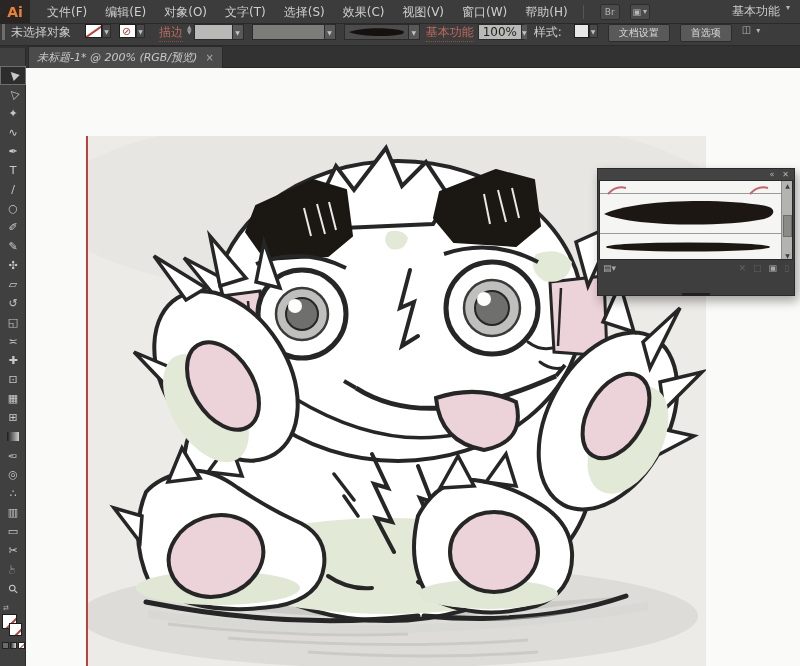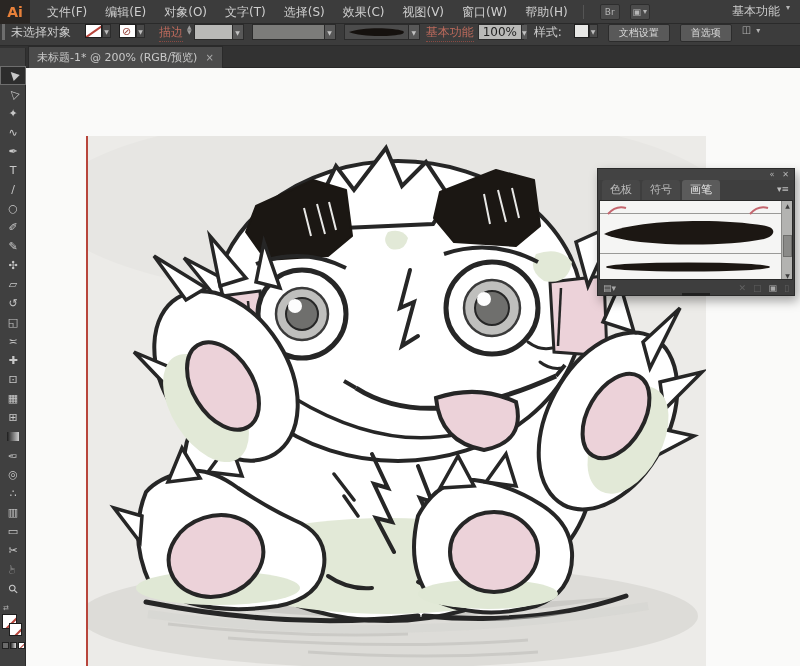--- a/index.html
+++ b/index.html
@@ -39,21 +39,21 @@
     display:flex;align-items:center;justify-content:center;border-left:1px solid #2b2b2b;}
   .cb-label{margin:0 10px 0 10px;}
   .cb-btn{height:18px;background:#595959;border:1px solid #2c2c2c;border-radius:2px;color:#dddddd;
     font-size:10px;padding:0 10px;display:flex;align-items:center;margin-left:10px;}
   .style-swatch{width:15px;height:14px;background:#e8e8e6;border:1px solid #1f1f1f;margin-left:2px;}
 
   
   .tabbar{position:absolute;left:0;top:46px;width:800px;height:22px;background:#323232;border-bottom:1px solid #272727;}
   .tools-collapse{position:absolute;left:5px;top:3px;color:#9a9a9a;font-size:9px;}
   .doc-tab{position:absolute;left:28px;top:0;height:22px;background:#4b4b4b;border:1px solid #2a2a2a;border-bottom:none;
-    display:flex;align-items:center;gap:8px;padding:0 8px;color:#c9c9c9;font-size:11px;}
+    display:flex;align-items:center;gap:8px;padding:0 8px;color:#c9c9c9;font-size:11px;font-style:italic;}
   .doc-tab .close{color:#aaaaaa;font-size:10px;}
 
   
   .toolspanel{position:absolute;left:0;top:48px;width:26px;height:618px;background:#404040;border-right:1px solid #2b2b2b;}
   .tools-list{position:absolute;left:0;top:18px;width:26px;}
   .tool{width:26px;height:19px;display:flex;align-items:center;justify-content:center;color:#c8c8c8;font-size:11px;}
   .tool .g{display:inline-block;line-height:1;}
   .tool[data-idx="0"]{background:#2d2d2d;outline:1px solid #6e6e6e;outline-offset:-1px;}
   .tool[data-idx="0"] .g,.tool[data-idx="1"] .g{transform:rotate(-135deg);}
   .tool[data-idx="20"] .g{transform:rotate(180deg);}
@@ -406,26 +406,20 @@
       <path d="M60,478 Q300,512 560,470" stroke="#d4d3cf" stroke-width="8" fill="none" opacity="0.5"></path>
     </svg>
     <div class="redline"></div>
   </div>
 
   <div class="panel">
     <div class="p-header">
       <span>«</span>
       <span>✕</span>
     </div>
-    <div class="p-tabs">
-      <span class="ptab">色板</span>
-      <span class="ptab">符号</span>
-      <span class="ptab active">画笔</span>
-      <span class="p-menu">▾≡</span>
-    </div>
     <div class="p-content">
       <div class="brush-row" style="height:13px">
         <svg width="185" height="13" viewBox="0 0 185 13">
           <path d="M8,11 Q16,2 26,5" stroke="#c4656e" stroke-width="2" fill="none"></path>
           <path d="M150,11 Q158,2 168,5" stroke="#c4656e" stroke-width="2" fill="none"></path>
         </svg>
       </div>
       <div class="brush-row" style="height:40px">
         <svg width="185" height="40" viewBox="0 0 185 40">
           <path d="M4,20 C30,6 120,3 166,12 C176,14 176,22 164,25 C120,34 30,32 4,20 Z" fill="#1c1713"></path>

